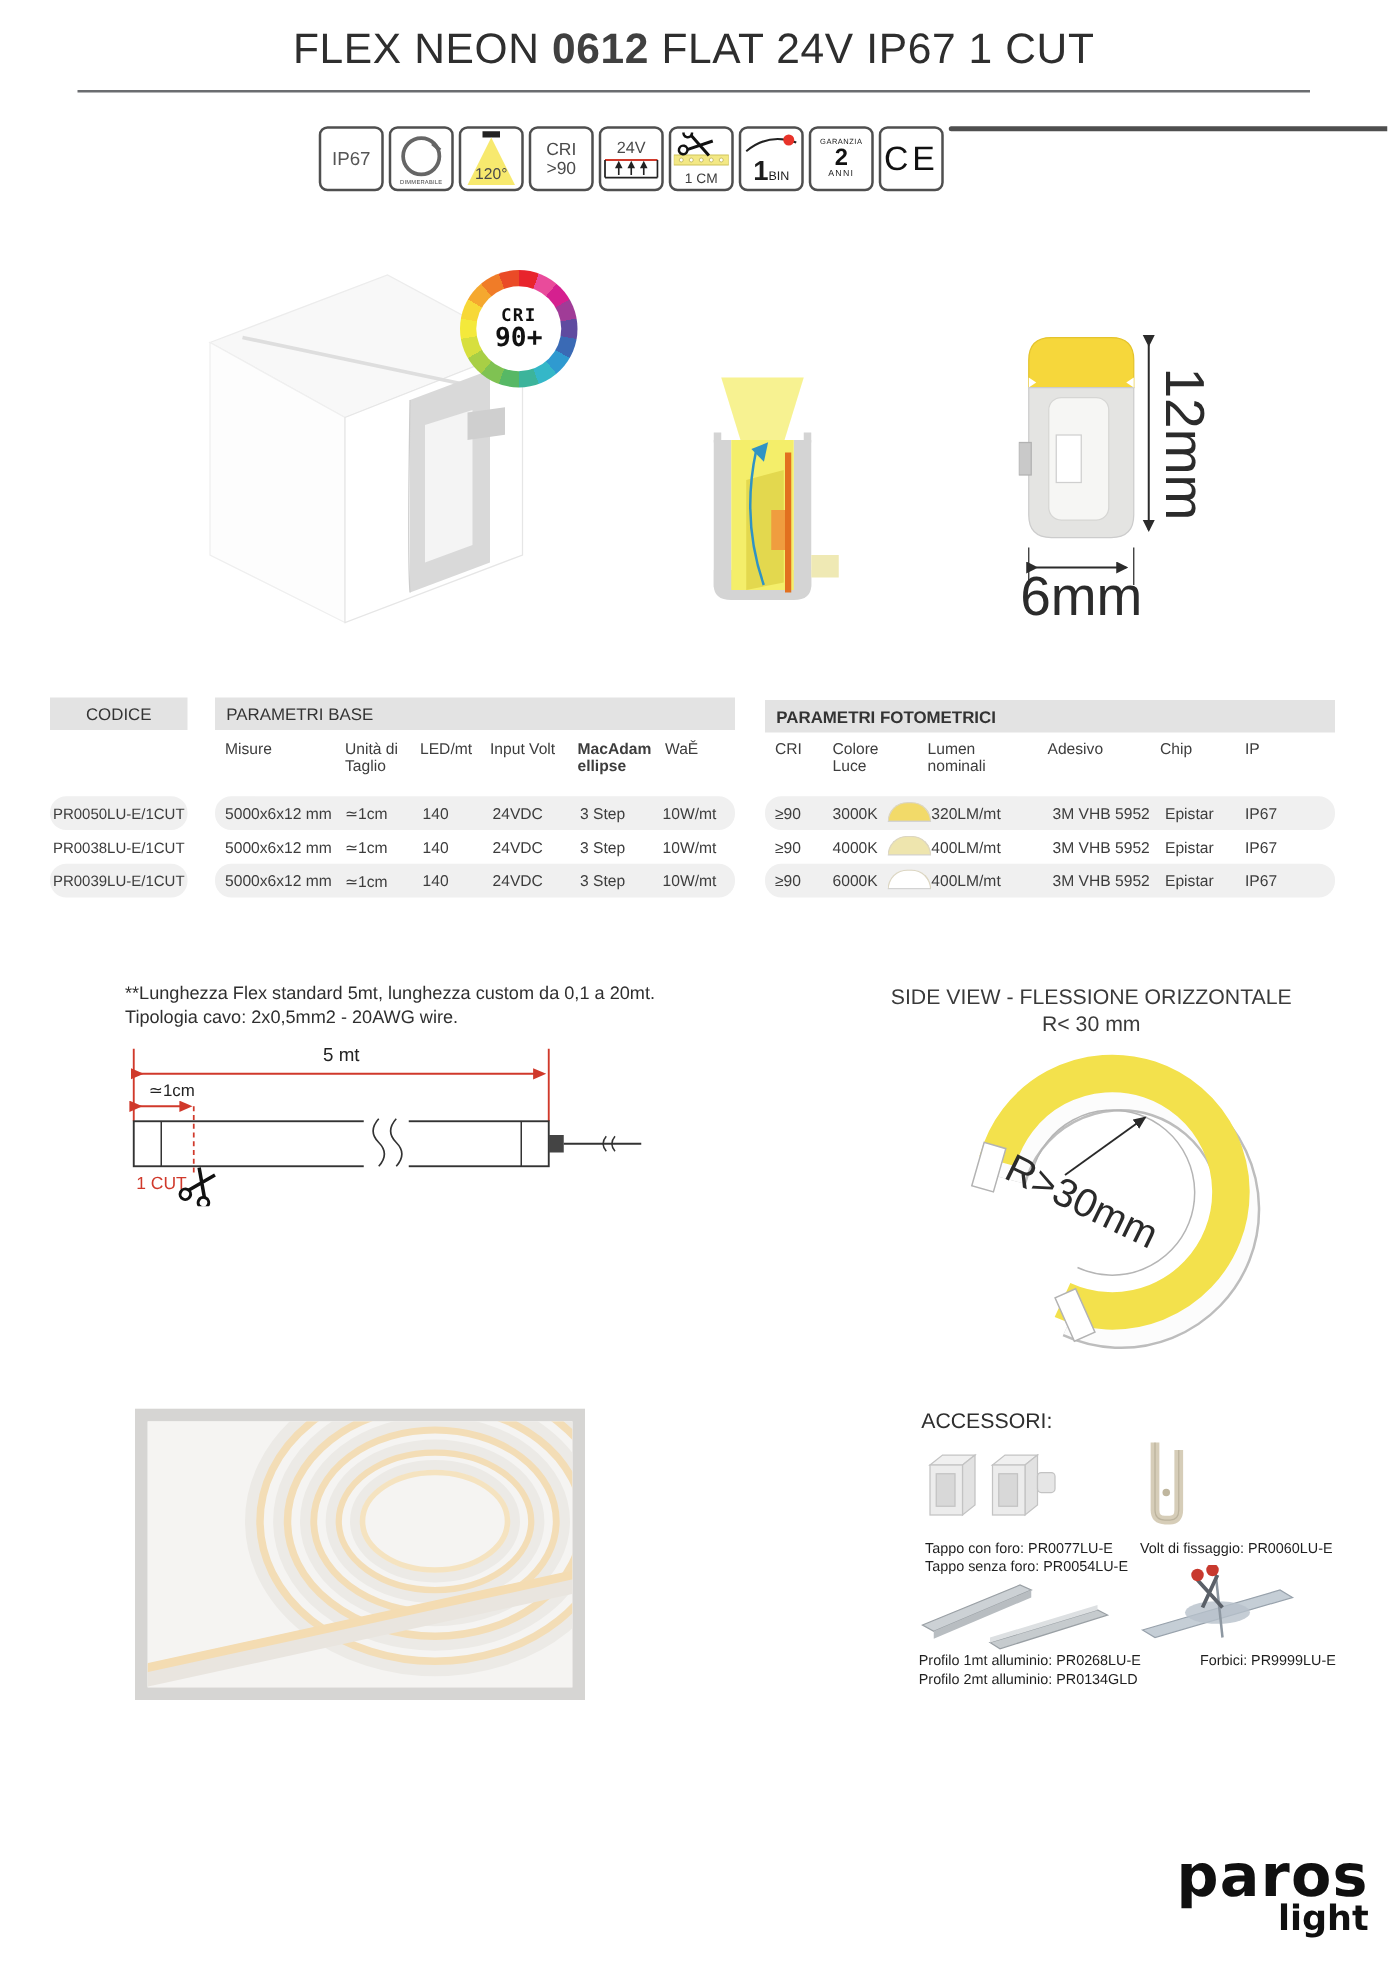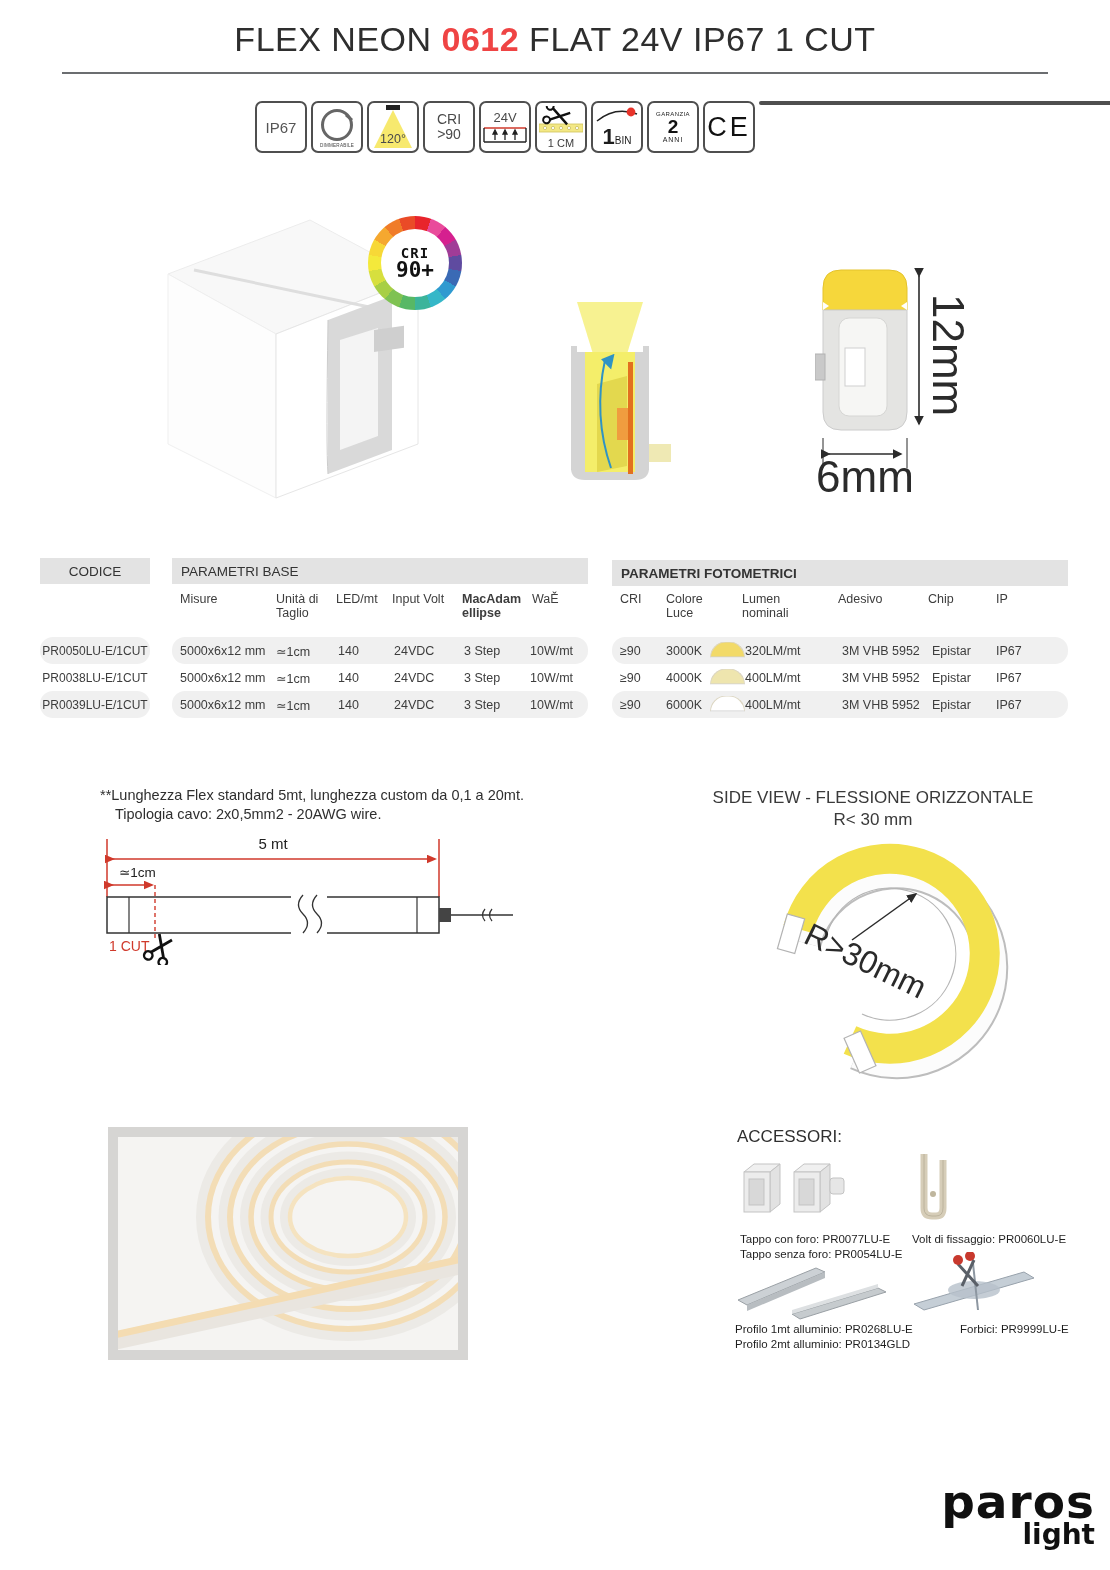--- a/index.html
+++ b/index.html
@@ -2,21 +2,21 @@
 <html><head>
 <meta charset="utf-8">
 <style>
   html,body{margin:0;padding:0;background:#fff;}
   body{font-family:"Liberation Sans",sans-serif;color:#3a3a3a;}
   .page{position:relative;width:1110px;height:1570px;margin:0 auto;background:#fff;overflow:hidden;}
   .abs{position:absolute;}
 
   
   .title{top:20px;left:0;width:100%;text-align:center;font-size:34px;letter-spacing:.5px;color:#2e2e2e;font-weight:500;}
-  .title .code{color:#ef4444;font-weight:700;}
+  .title .code{color:#404040;font-weight:700;}
   .rule{top:72px;left:62px;width:986px;border-top:2px solid #6b6d70;}
 
   
   .badges{top:101px;left:255px;display:flex;gap:4px;}
   .badge{width:52px;height:52px;border:2px solid #4f4f4f;border-radius:7px;background:#fff;box-sizing:border-box;
          position:relative;display:flex;flex-direction:column;align-items:center;justify-content:center;overflow:hidden;flex:0 0 auto;}
   .b-ip67{font-size:15px;color:#555;}
   .b-dim-circle{width:26px;height:26px;border:3px solid #666;border-radius:50%;margin-top:2px;position:relative;}
   .b-dim-circle::after{content:"";position:absolute;right:-3px;top:4px;width:8px;height:3px;background:#666;transform:rotate(40deg);}
   .b-dim-label{font-size:4.6px;color:#444;letter-spacing:.2px;margin-top:2px;}
@@ -55,21 +55,21 @@
   .foto-head{left:612px;top:560px;width:456px;padding-left:9px;font-weight:bold;}
   .colh{position:absolute;top:592px;font-size:12.5px;color:#3d3d3d;line-height:14px;}
   .rowband{position:absolute;height:27px;border-radius:13px;}
   .rowband.gray{background:#f0f0f0;}
   .rowcell{position:absolute;top:50%;transform:translateY(-50%);font-size:12.5px;color:#3d3d3d;white-space:nowrap;}
   .codcell{justify-content:center;display:flex;align-items:center;font-size:12px;color:#3d3d3d;}
   .swatch{width:35px;height:16px;border-radius:18px 18px 0 0;border:1px solid #dcd6c2;border-bottom:1px solid #cfcfcf;box-sizing:border-box;}
 
   
   .notes{left:100px;top:786px;font-size:14.5px;color:#2f2f2f;line-height:19px;}
-  .notes .l2{margin-left:15px;}
+  .notes .l2{}
 
   
   .sideview-title{left:697px;top:787px;width:352px;text-align:center;font-size:17px;color:#3a3a3a;line-height:22px;}
 
   
   .acc-title{left:737px;top:1127px;font-size:17px;color:#2f2f2f;}
   .acc-label{position:absolute;font-size:11.5px;color:#1f1f1f;line-height:15px;}
 
   
   .photo{left:108px;top:1127px;width:360px;height:233px;border:10px solid #d6d5d3;box-sizing:border-box;background:#f5f4f2;overflow:hidden;}

